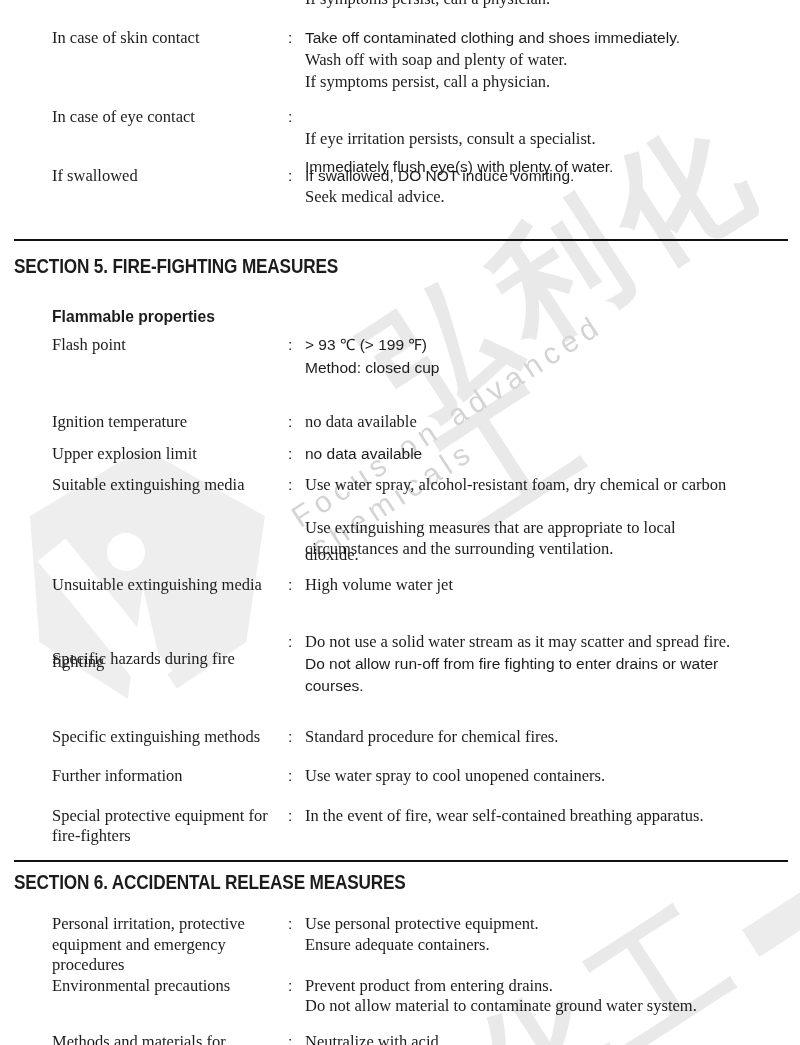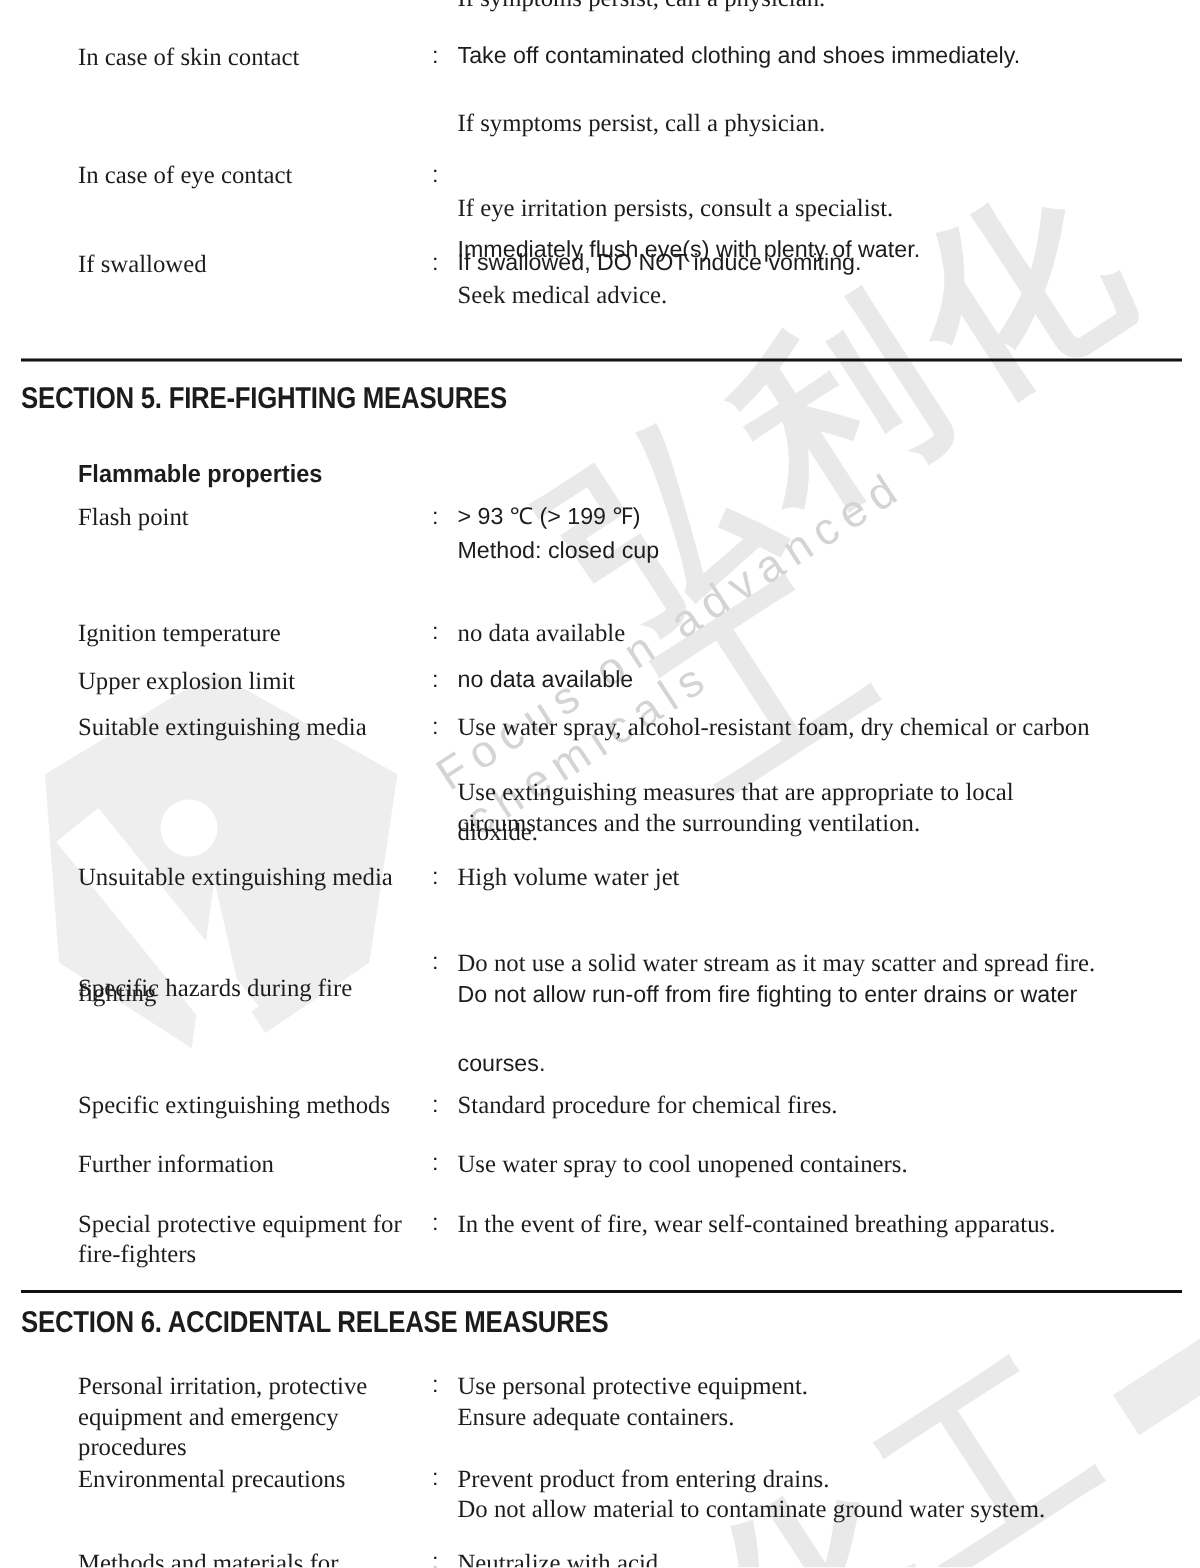--- a/index.html
+++ b/index.html
@@ -66,20 +66,21 @@
     <div class="cut cut-head"></div>
     <div class="cut-notch cut"></div>
     <div class="cut-wedge cut"></div>
   </div>
 
   <div class="ln serif val" style="top:-12px;">If symptoms persist, call a physician.</div>
 
   <div class="ln serif lbl" style="top:27px;">In case of skin contact</div>
   <div class="ln col" style="top:27px;">:</div>
   <div class="ln sans val" style="top:27px;">Take off contaminated clothing and shoes immediately.</div>
+  <div class="ln serif val" style="top:49px;">Wash off with soap and plenty of water.</div>
   <div class="ln serif val" style="top:71px;">If symptoms persist, call a physician.</div>
 
   <div class="ln serif lbl" style="top:106px;">In case of eye contact</div>
   <div class="ln col" style="top:106px;">:</div>
   <div class="ln sans val" style="top:124px;margin-top:32px;">Immediately flush eye(s) with plenty of water.</div>
   <div class="ln serif val" style="top:128px;">If eye irritation persists, consult a specialist.</div>
 
   <div class="ln serif lbl" style="top:165px;">If swallowed</div>
   <div class="ln col" style="top:165px;">:</div>
   <div class="ln sans val" style="top:165px;">If swallowed, DO NOT induce vomiting.</div>
@@ -111,21 +112,21 @@
 
   <div class="ln serif lbl" style="top:574px;">Unsuitable extinguishing media</div>
   <div class="ln col" style="top:574px;">:</div>
   <div class="ln serif val" style="top:574px;">High volume water jet</div>
 
   <div class="ln serif lbl" style="top:648px;">Specific hazards during fire</div>
   <div class="ln serif lbl" style="top:651px;">fighting</div>
   <div class="ln col" style="top:631px;">:</div>
   <div class="ln serif val" style="top:631px;">Do not use a solid water stream as it may scatter and spread fire.</div>
   <div class="ln sans val" style="top:653px;">Do not allow run-off from fire fighting to enter drains or water</div>
-  <div class="ln sans val" style="top:699px;">courses.</div>
+  <div class="ln sans val" style="top:675px;">courses.</div>
 
   <div class="ln serif lbl" style="top:726px;">Specific extinguishing methods</div>
   <div class="ln col" style="top:726px;">:</div>
   <div class="ln serif val" style="top:726px;">Standard procedure for chemical fires.</div>
 
   <div class="ln serif lbl" style="top:765px;">Further information</div>
   <div class="ln col" style="top:765px;">:</div>
   <div class="ln serif val" style="top:765px;">Use water spray to cool unopened containers.</div>
 
   <div class="ln serif lbl" style="top:805px;">Special protective equipment for</div>

